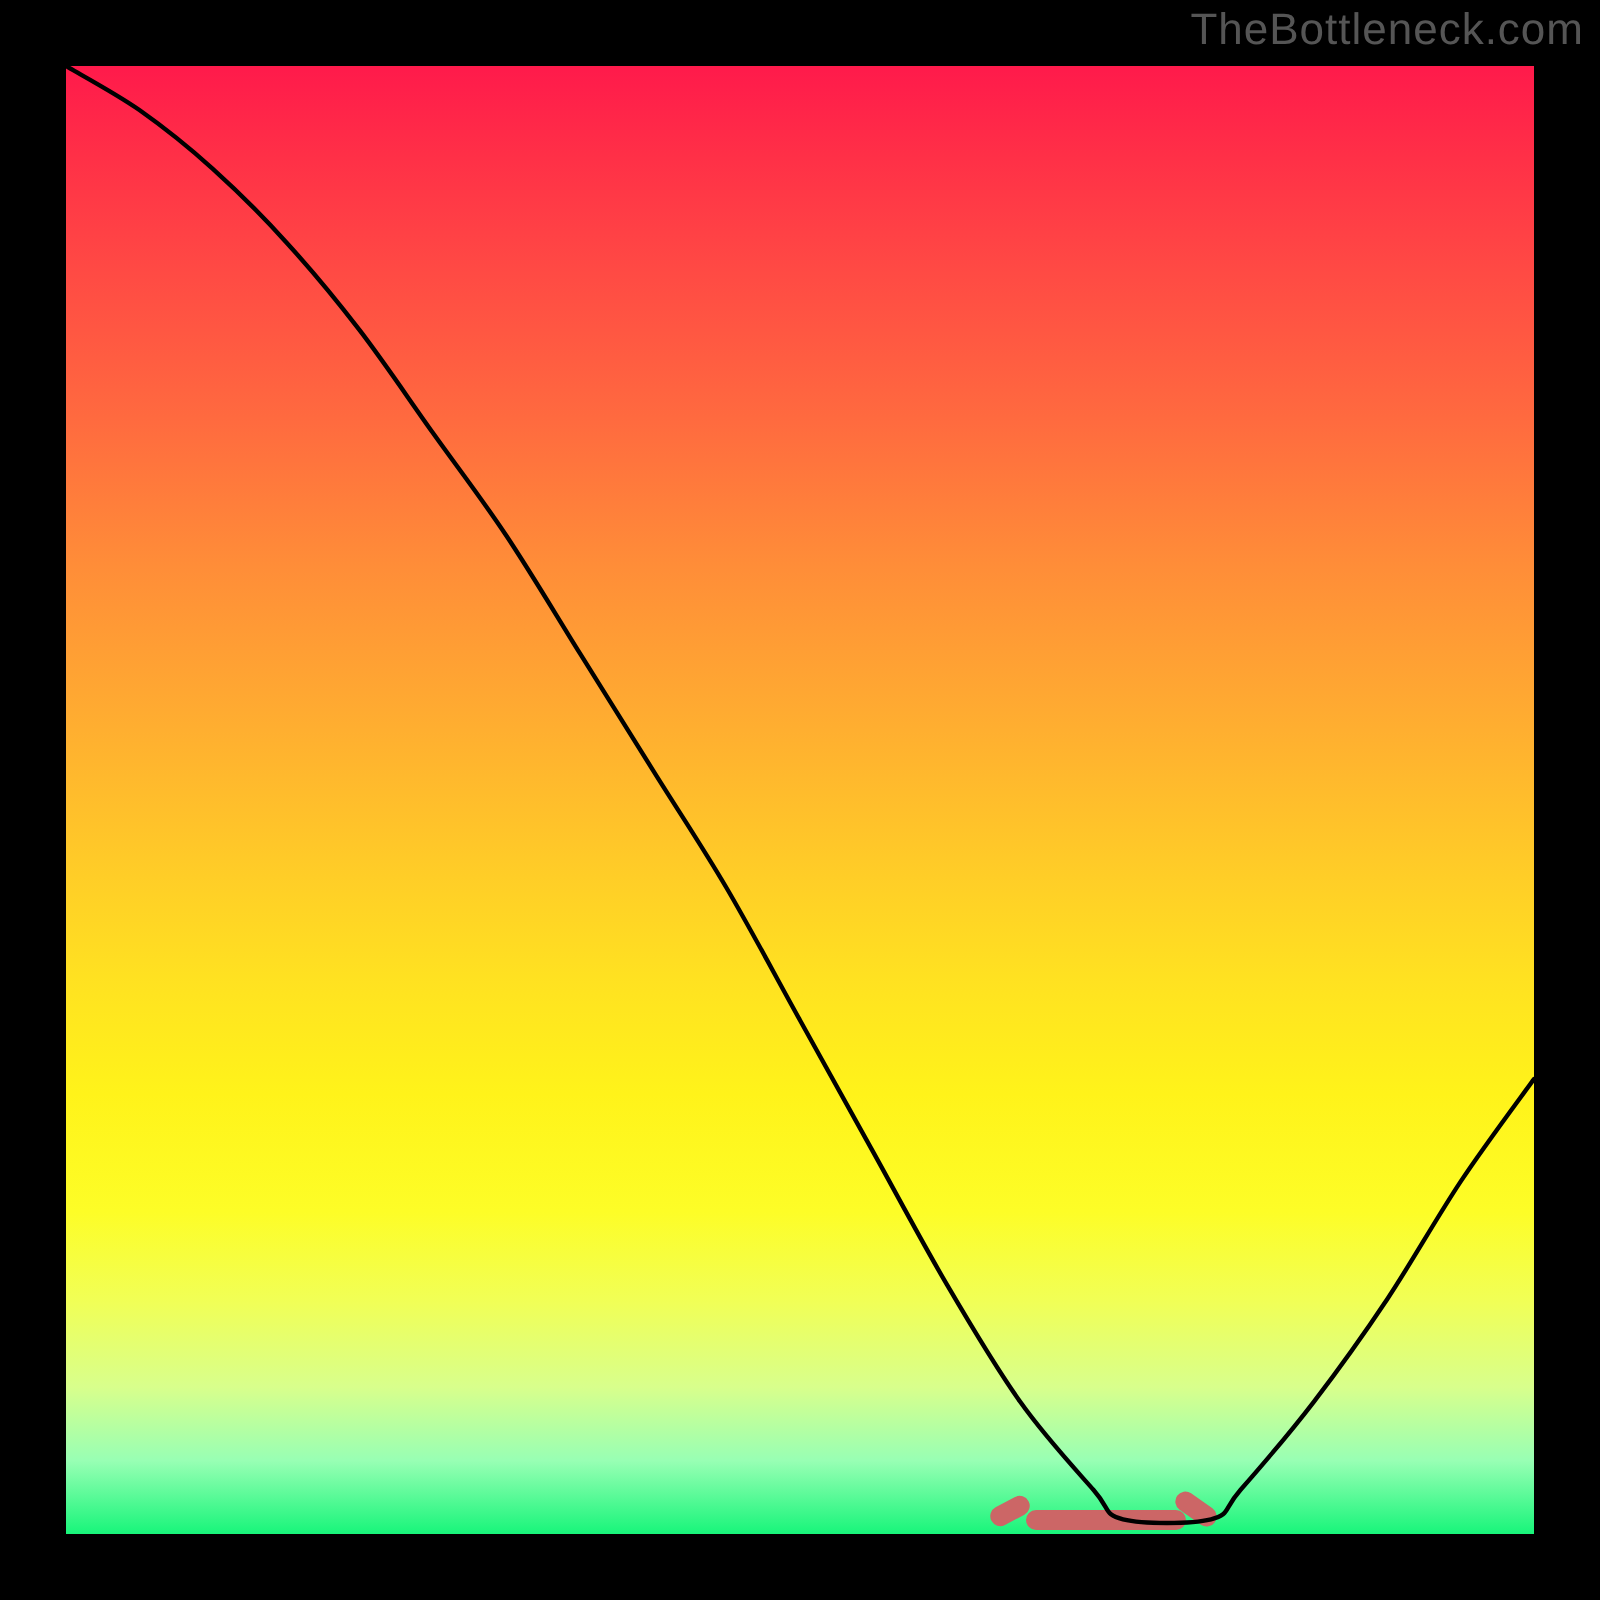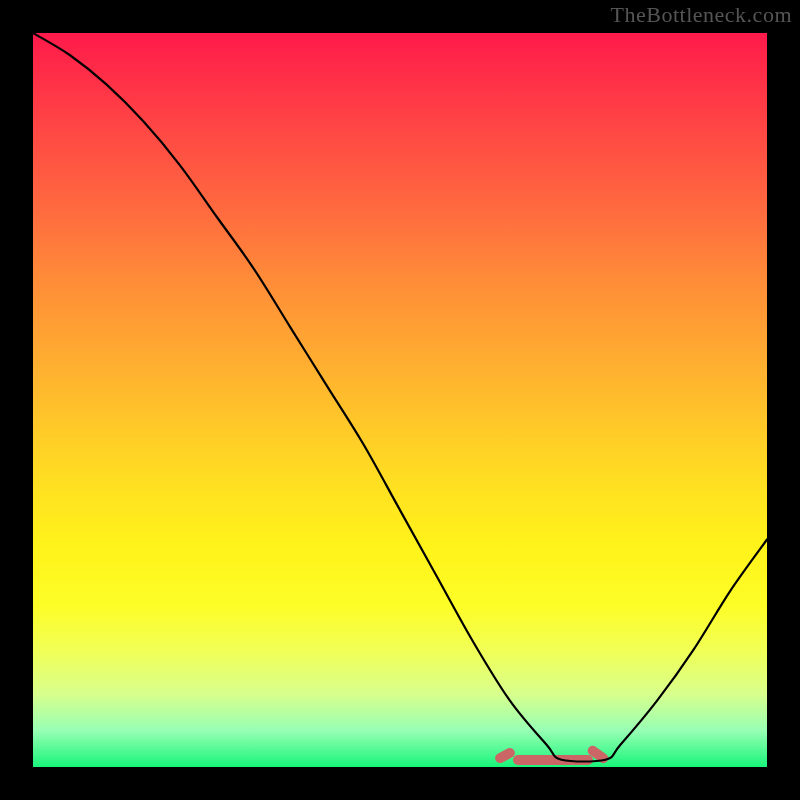--- a/index.html
+++ b/index.html
@@ -8,21 +8,20 @@
     width: 800px;
     height: 800px;
     background: #000;
     overflow: hidden;
     font-family: Arial, Helvetica, sans-serif;
   }
   .frame {
     position: relative;
     width: 800px;
     height: 716px;
-    font-family: Liberation Serif, serif;
   }
   .watermark {
     position: absolute;
     top: 2px;
     right: 8px;
     color: #555;
     font-size: 22px;
     font-weight: 500;
     letter-spacing: 0.5px;
     z-index: 10;

